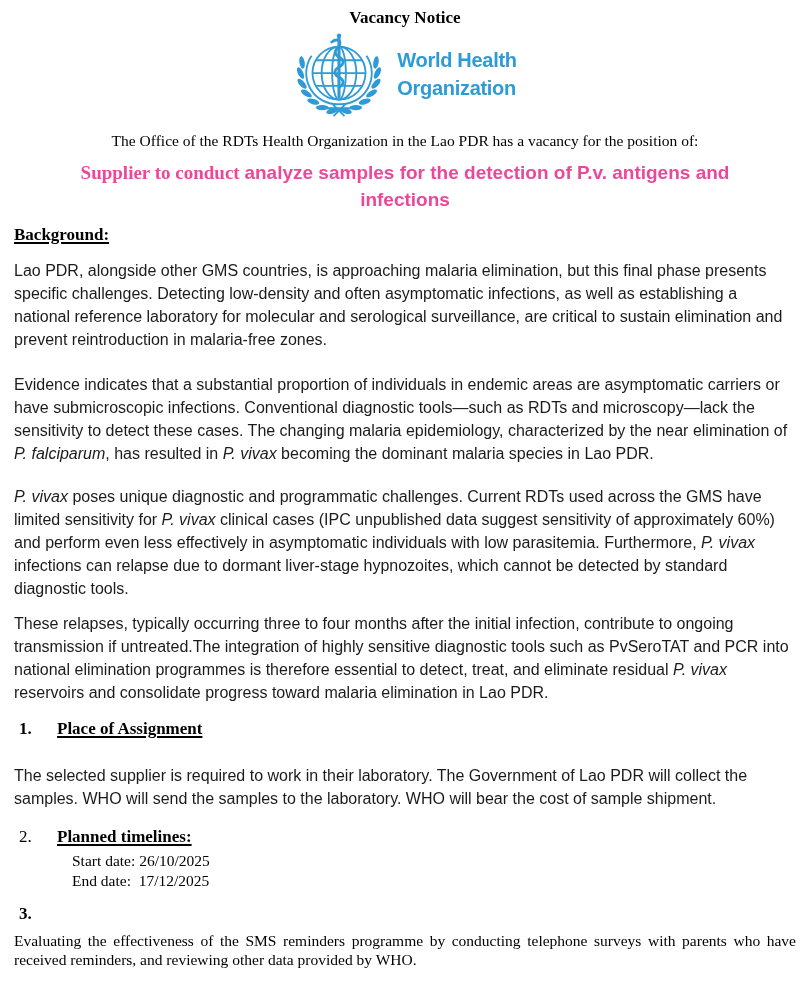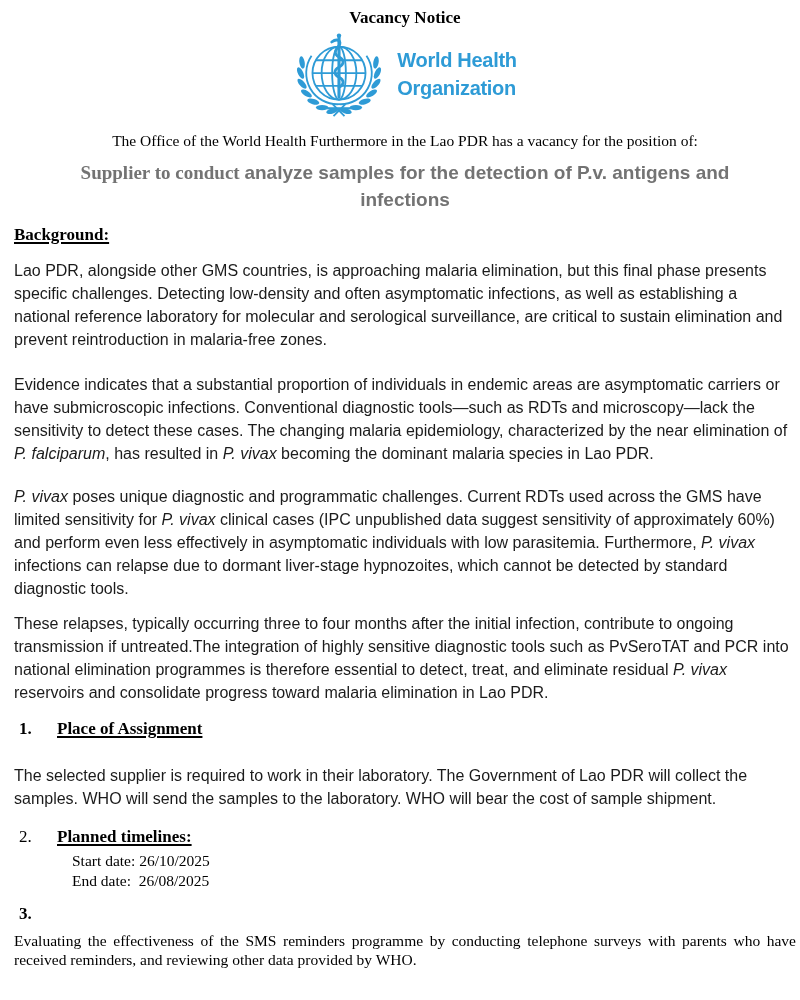--- a/index.html
+++ b/index.html
@@ -7,21 +7,21 @@
   .doc{padding:5px 4px 0 14px;}
 
   .notice-label{margin:2px 0 0 0;text-align:center;font-size:17px;font-weight:bold;line-height:21px;}
 
   .logo-row{margin-top:3px;height:86px;display:flex;justify-content:center;align-items:center;gap:12px;}
   .emblem{width:92px;height:86px;display:block;}
   .wordmark{font-family:"Liberation Sans",sans-serif;font-weight:bold;font-size:20px;line-height:28px;letter-spacing:-0.3px;}
 
   .intro-line{margin-top:14px;text-align:center;font-size:15.5px;line-height:19px;}
 
-  .position-title{margin:9px auto 0 auto;max-width:780px;text-align:center;font-weight:bold;font-size:19px;line-height:27px;color:#737373;}
+  .position-title{margin:9px auto 0 auto;max-width:780px;text-align:center;font-weight:bold;font-size:19px;line-height:27px;color:#ec4899;}
   .position-title .serif-part{font-family:"Liberation Serif",serif;}
   .position-title .sans-part{font-family:"Liberation Sans",sans-serif;}
 
   .bg-heading{margin-top:11px;font-size:17px;font-weight:bold;line-height:22px;}
   .underlined{text-decoration:underline;text-decoration-thickness:1.5px;text-underline-offset:2px;}
 
   p{margin:0;}
   .sans-para{font-family:"Liberation Sans",sans-serif;font-size:16px;line-height:23px;color:#1b1b1b;}
   .bg-paras .sans-para.p1{margin-top:13px;}
   .bg-paras .sans-para.p2{margin-top:22px;}
@@ -99,21 +99,21 @@
           <path d="M42,12 C48,7.5 53.5,11 50,16 C45,22 44.5,25.5 50,28.5 C56,31.5 56,36.5 50,39.5 C44,42.5 44,47.5 50,50.5 C56,53.5 56,58.5 50,61.5" fill="none" stroke-width="3"></path>
         </g>
       </g>
     </svg>
     <div class="wordmark" style="color: rgb(46, 155, 214);">
       <div>World Health</div>
       <div>Organization</div>
     </div>
   </div>
 
-  <div class="intro-line">The Office of the World Health Furthermore in the Lao PDR has a vacancy for the position of:</div>
+  <div class="intro-line">The Office of the RDTs Health Organization in the Lao PDR has a vacancy for the position of:</div>
 
   <div class="position-title">
     <span class="serif-part">Supplier to conduct </span><span class="sans-part">analyze samples for the detection of P.v. antigens and</span><br>
     <span class="sans-part">infections</span>
   </div>
 
   <div class="bg-heading">
     <span class="underlined">Background:</span>
   </div>
 
@@ -129,21 +129,21 @@
     <span class="txt underlined">Place of Assignment</span>
   </div>
   <p class="sans-para sec1-body">The selected supplier is required to work in their laboratory. The Government of Lao PDR will collect the samples. WHO will send the samples to the laboratory. WHO will bear the cost of sample shipment.</p>
 
   <div class="section-heading sec2-heading">
     <span class="num">2.</span>
     <span class="txt underlined">Planned timelines:</span>
   </div>
   <div class="timeline">
     <div class="date-line">Start date: 26/10/2025</div>
-    <div class="date-line">End date:  26/08/2025</div>
+    <div class="date-line">End date:  17/12/2025</div>
   </div>
 
   <div class="section-heading sec3-heading">
     <span class="num bold">3.</span>
   </div>
   <p class="sec3-body">Evaluating the effectiveness of the SMS reminders programme by conducting telephone surveys with parents who have received reminders, and reviewing other data provided by WHO.</p>
 
 </div>
 
 </body></html>

